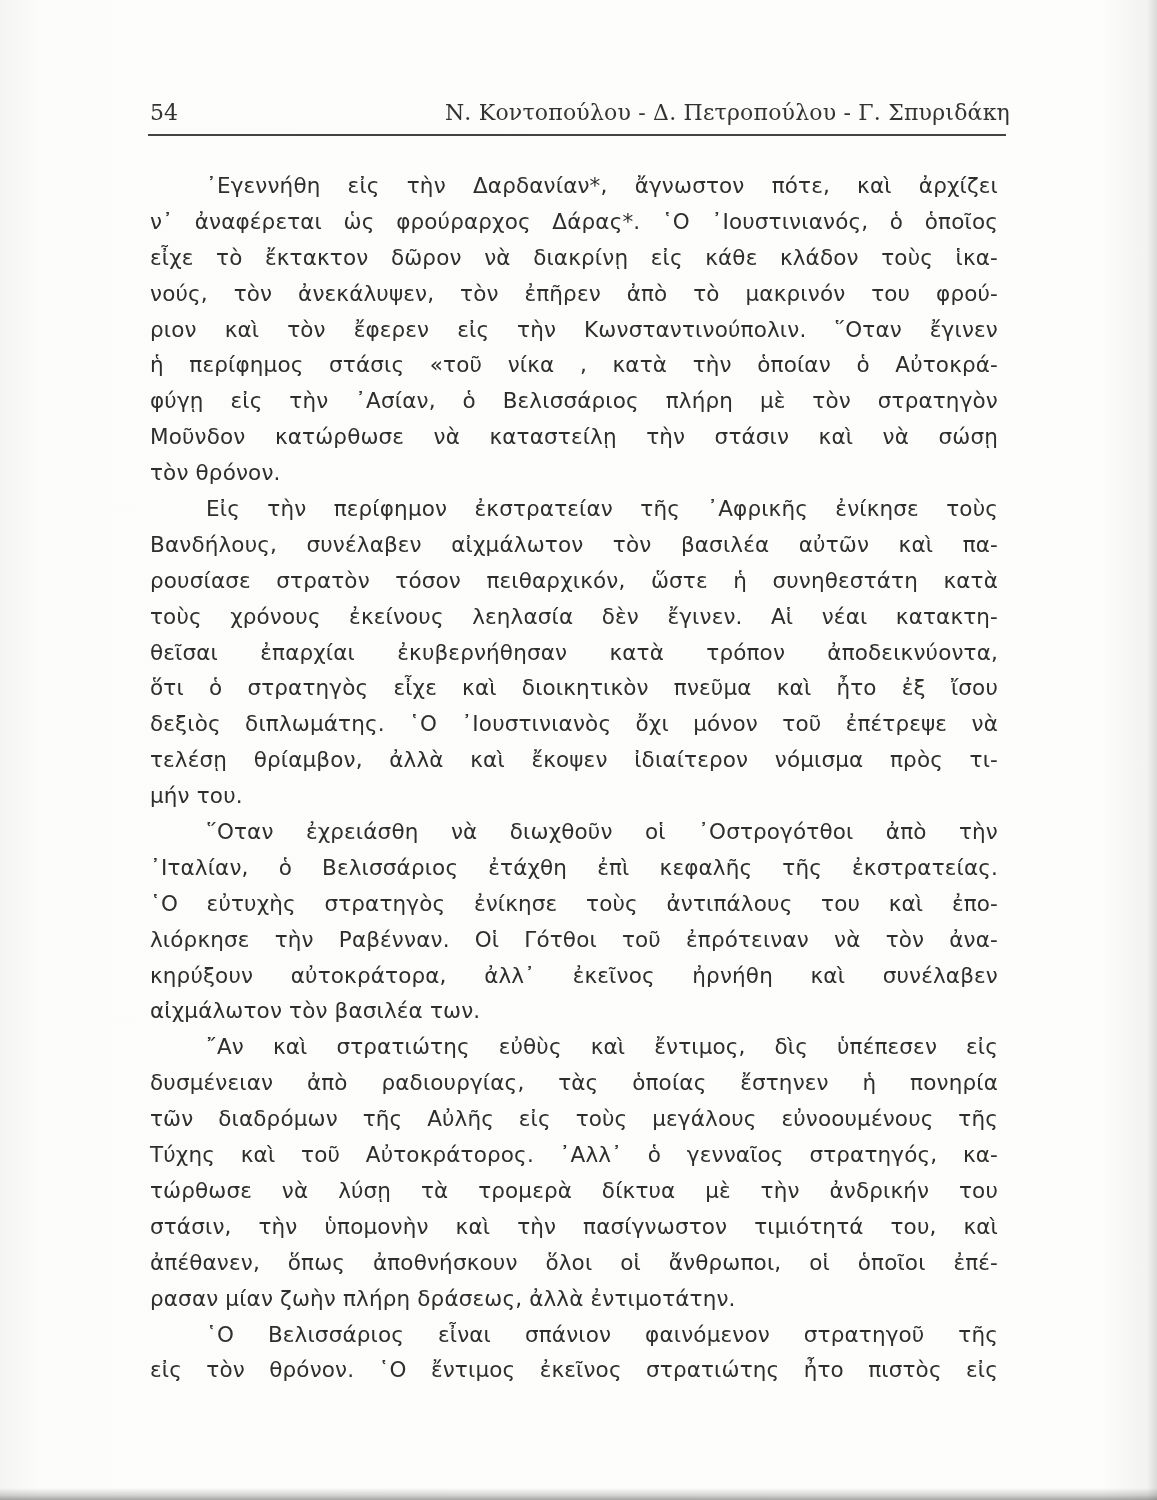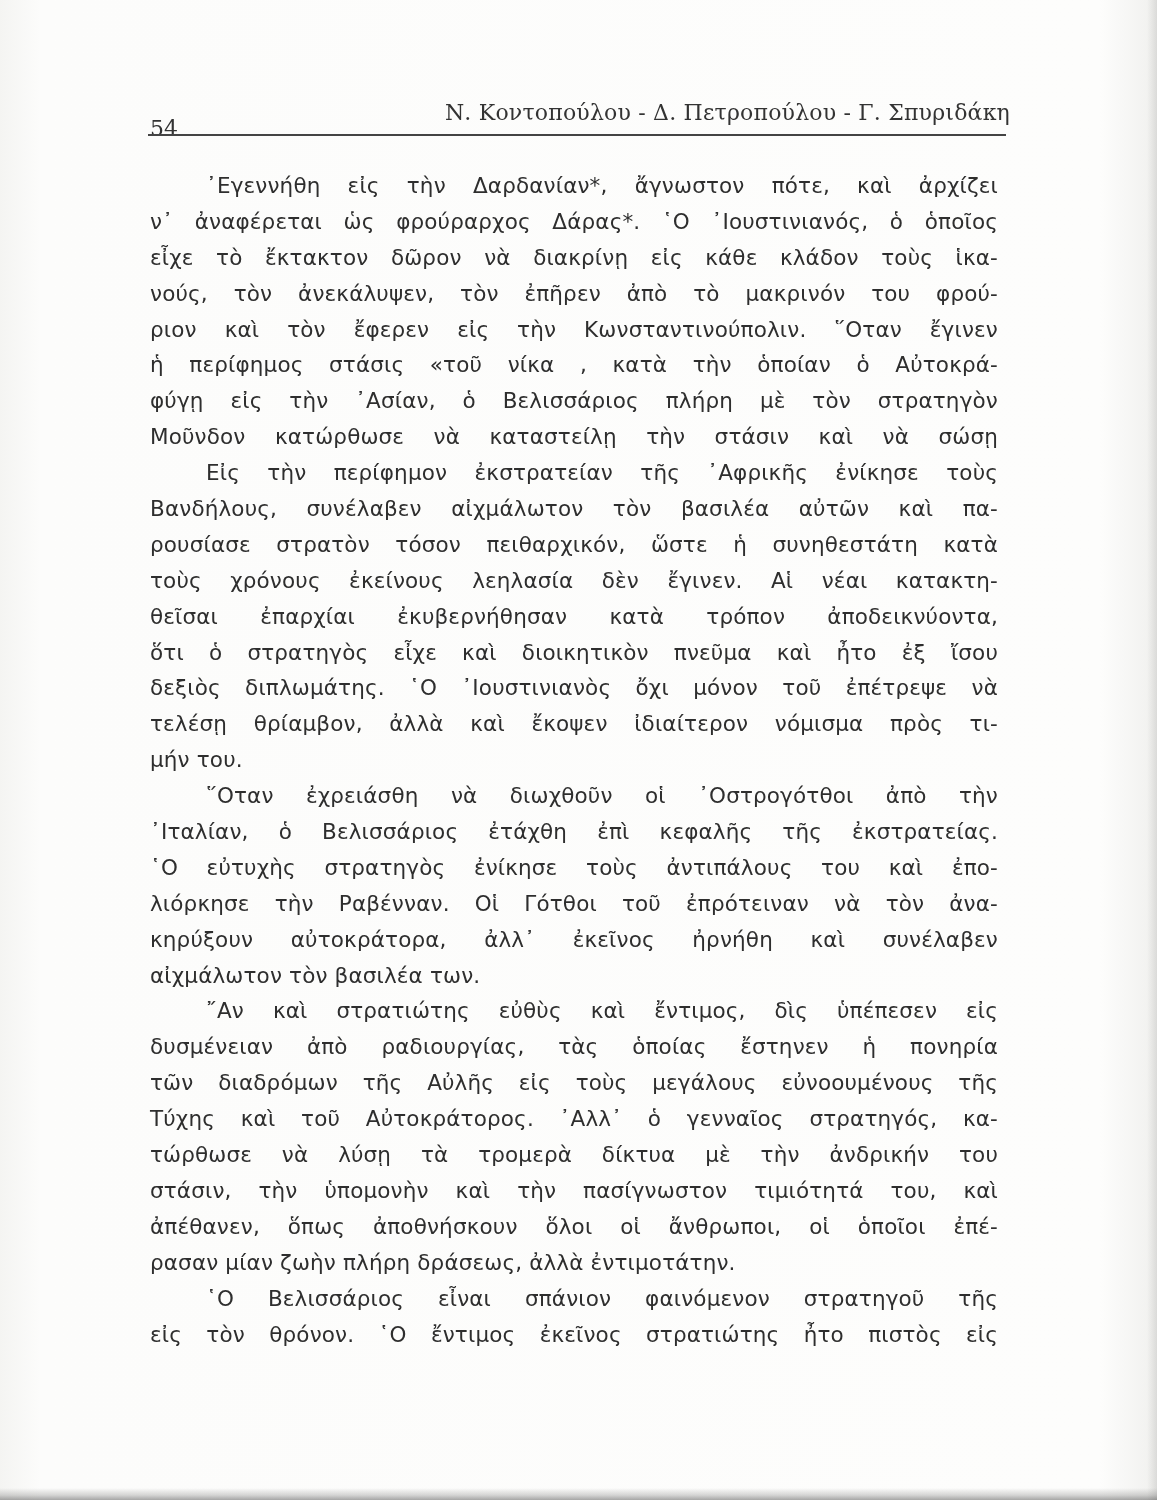--- a/index.html
+++ b/index.html
@@ -28,21 +28,21 @@
       top: 100px;
       width: 860px;
       height: 30px;
       font-family: "DejaVu Serif", serif;
       font-size: 22px;
       color: #333;
     }
     .page-number {
       position: absolute;
       left: 0;
-      top: 16px;
+      top: 0;
     }
     .running-head {
       position: absolute;
       right: 0;
       top: 0;
       white-space: nowrap;
       letter-spacing: 0.2px;
     }
     .header-rule {
       position: absolute;
@@ -106,20 +106,21 @@
 
     <div class="paragraph">
       <div class="line indent">᾿Εγεννήθη εἰς τὴν Δαρδανίαν*, ἄγνωστον πότε, καὶ ἀρχίζει</div>
       <div class="line">ν᾿ ἀναφέρεται ὡς φρούραρχος Δάρας*. ῾Ο ᾿Ιουστινιανός, ὁ ὁποῖος</div>
       <div class="line">εἶχε τὸ ἔκτακτον δῶρον νὰ διακρίνῃ εἰς κάθε κλάδον τοὺς ἱκα-</div>
       <div class="line">νούς, τὸν ἀνεκάλυψεν, τὸν ἐπῆρεν ἀπὸ τὸ μακρινόν του φρού-</div>
       <div class="line">ριον καὶ τὸν ἔφερεν εἰς τὴν Κωνσταντινούπολιν. ῞Οταν ἔγινεν</div>
       <div class="line">ἡ περίφημος στάσις «τοῦ νίκα , κατὰ τὴν ὁποίαν ὁ Αὐτοκρά-</div>
       <div class="line">φύγῃ εἰς τὴν ᾿Ασίαν, ὁ Βελισσάριος πλήρη μὲ τὸν στρατηγὸν</div>
       <div class="line">Μοῦνδον κατώρθωσε νὰ καταστείλῃ τὴν στάσιν καὶ νὰ σώσῃ</div>
+      <div class="line last">τὸν θρόνον.</div>
     </div>
 
     <div class="paragraph">
       <div class="line indent">Εἰς τὴν περίφημον ἐκστρατείαν τῆς ᾿Αφρικῆς ἐνίκησε τοὺς</div>
       <div class="line">Βανδήλους, συνέλαβεν αἰχμάλωτον τὸν βασιλέα αὐτῶν καὶ πα-</div>
       <div class="line">ρουσίασε στρατὸν τόσον πειθαρχικόν, ὥστε ἡ συνηθεστάτη κατὰ</div>
       <div class="line">τοὺς χρόνους ἐκείνους λεηλασία δὲν ἔγινεν. Αἱ νέαι κατακτη-</div>
       <div class="line">θεῖσαι ἐπαρχίαι ἐκυβερνήθησαν κατὰ τρόπον ἀποδεικνύοντα,</div>
       <div class="line">ὅτι ὁ στρατηγὸς εἶχε καὶ διοικητικὸν πνεῦμα καὶ ἦτο ἐξ ἴσου</div>
       <div class="line">δεξιὸς διπλωμάτης. ῾Ο ᾿Ιουστινιανὸς ὄχι μόνον τοῦ ἐπέτρεψε νὰ</div>

